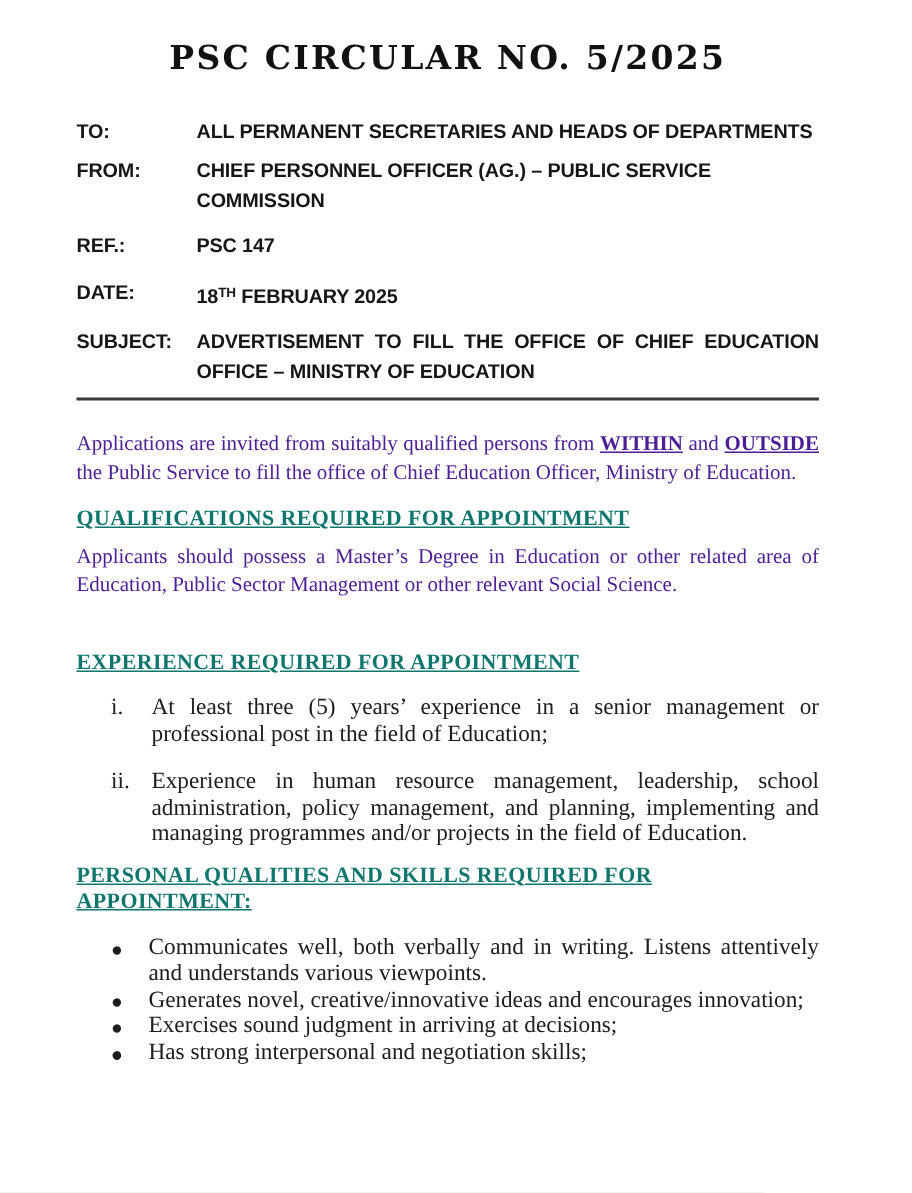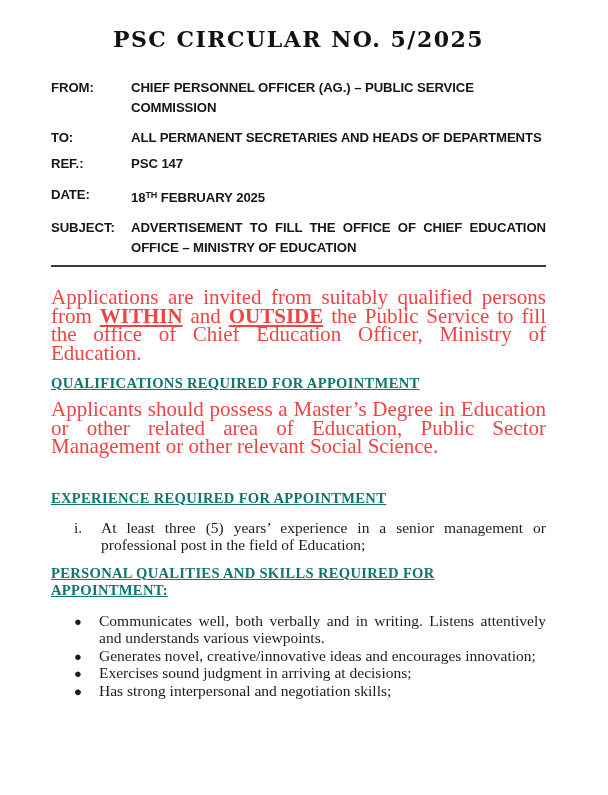--- a/index.html
+++ b/index.html
@@ -42,24 +42,24 @@
   .hvalue { flex: 1; }
   .hvalue.just { text-align: justify; }
   .hvalue sup { font-size: 9px; vertical-align: 4px; }
   .rule {
     border: none;
     border-top: 2px solid #3a3a3a;
     margin-top: 7px;
     margin-bottom: 21px;
   }
   .body-para {
-    font-size: 21px;
+    font-size: 14px;
     line-height: 18.5px;
     text-align: justify;
-    color: #ef4444;
+    color: #4c1d95;
   }
   .bu { font-weight: bold; text-decoration: underline; }
   .sec-heading {
     font-size: 14.6px;
     font-weight: bold;
     text-decoration: underline;
     letter-spacing: 0.3px;
     color: #0f766e;
   }
   .h-qual { margin-top: 13px; margin-bottom: 8px; }
@@ -81,27 +81,27 @@
   .bullet-item .marker { font-size: 13px; top: 1px; }
 </style>
 </head>
 <body>
 
 <div class="page">
 
   <h1 class="doc-title">PSC CIRCULAR NO. 5/2025</h1>
 
   <div class="hdr">
+    <div class="hrow hrow-to">
+      <span class="hlabel">TO:</span>
+      <span class="hvalue just">ALL PERMANENT SECRETARIES AND HEADS OF DEPARTMENTS</span>
+    </div>
     <div class="hrow hrow-from">
       <span class="hlabel">FROM:</span>
       <span class="hvalue">CHIEF PERSONNEL OFFICER (AG.) – PUBLIC SERVICE COMMISSION</span>
-    </div>
-    <div class="hrow hrow-to">
-      <span class="hlabel">TO:</span>
-      <span class="hvalue just">ALL PERMANENT SECRETARIES AND HEADS OF DEPARTMENTS</span>
     </div>
     <div class="hrow hrow-ref">
       <span class="hlabel">REF.:</span>
       <span class="hvalue">PSC 147</span>
     </div>
     <div class="hrow hrow-date">
       <span class="hlabel">DATE:</span>
       <span class="hvalue"><span>18</span><sup>TH</sup><span> FEBRUARY 2025</span></span>
     </div>
     <div class="hrow hrow-subject">
@@ -118,20 +118,24 @@
 
   <p class="body-para">Applicants should possess a Master’s Degree in Education or other related area of Education, Public Sector Management or other relevant Social Science.</p>
 
   <h2 class="sec-heading h-exp">EXPERIENCE REQUIRED FOR APPOINTMENT</h2>
 
   <ol class="roman-list">
     <li class="roman-item">
       <span class="marker">i.</span>
       <span>At least three (5) years’ experience in a senior management or professional post in the field of Education;</span>
     </li>
+    <li class="roman-item">
+      <span class="marker">ii.</span>
+      <span>Experience in human resource management, leadership, school administration, policy management, and planning, implementing and managing programmes and/or projects in the field of Education.</span>
+    </li>
   </ol>
 
   <h2 class="sec-heading h-pq">PERSONAL QUALITIES AND SKILLS REQUIRED FOR APPOINTMENT:</h2>
 
   <ul class="bullet-list">
     <li class="bullet-item">
       <span class="marker">●</span>
       <span>Communicates well, both verbally and in writing. Listens attentively and understands various viewpoints.</span>
     </li>
     <li class="bullet-item">

